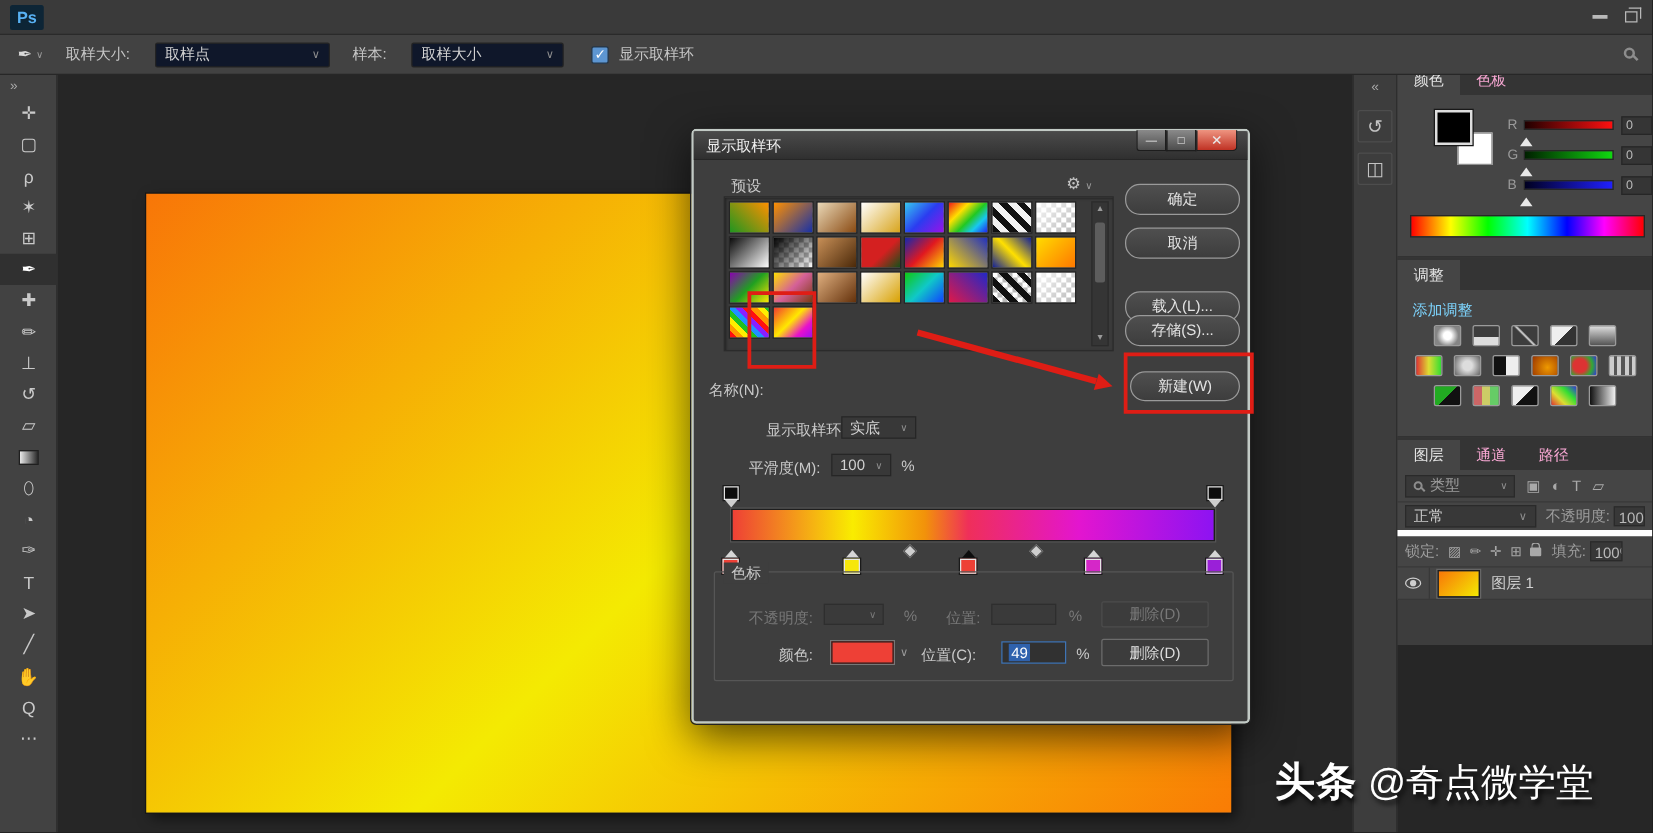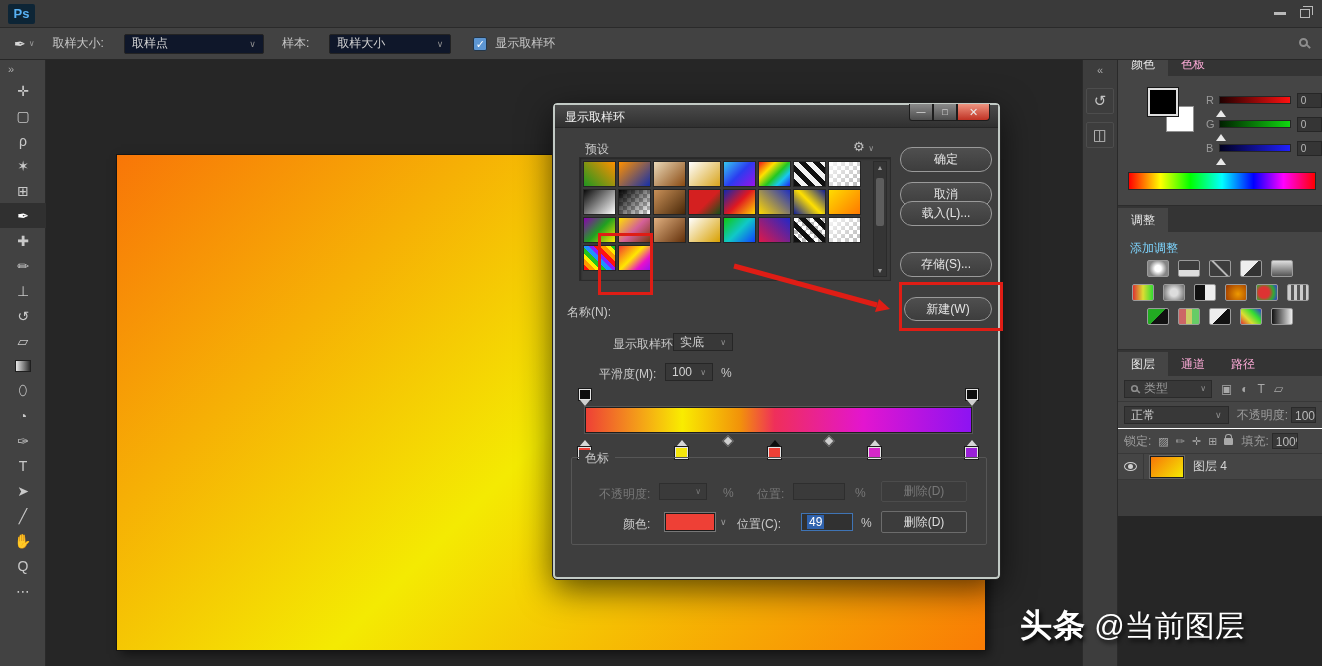--- a/index.html
+++ b/index.html
@@ -59,21 +59,21 @@
 #spectrum{position:absolute;left:10px;top:96px;width:188px;height:18px;border:1px solid #262626}
 #adj-body{height:118px}
 .add-label{position:absolute;left:12px;top:8px;color:#7dd3fc}
 #adj-rows{position:absolute;left:0;top:28px;width:204px}
 .adj-row{display:flex;justify-content:center;gap:9px;margin-bottom:7px}
 .adj-icon{width:22px;height:17px;border:1px solid #9b9b9b;border-radius:2px}
 #layers-body{height:auto;border-bottom:none}
 .filter-row{display:flex;align-items:center;height:26px;padding:0 6px;border-bottom:1px solid #383838}
 .filter-dd{width:88px;height:18px;background:#383838;border:1px solid #2a2a2a;display:flex;align-items:center;gap:5px;padding:0 5px;color:#9d9d9d}
 .ficon{margin-left:9px;color:#a9a9a9;font-size:12px}
-.blend-row{display:flex;align-items:center;height:27px;padding:0 6px;border-bottom:1px solid #ffffff}
+.blend-row{display:flex;align-items:center;height:27px;padding:0 6px;border-bottom:5px solid #ffffff}
 .blend-dd{width:110px;height:18px;background:#383838;border:1px solid #2a2a2a;display:flex;align-items:center;padding:0 6px;color:#c9c9c9}
 .blend-dd .chev{margin-left:auto;font-size:9px;color:#8f8f8f}
 .op-label{margin-left:8px;color:#9d9d9d;white-space:nowrap}
 .op-val{margin-left:3px;width:26px;height:16px;background:#383838;border:1px solid #2a2a2a;color:#b9b9b9;padding:1px 3px;overflow:hidden;white-space:nowrap}
 .lock-row{display:flex;align-items:center;height:25px;padding:0 6px;border-bottom:1px solid #383838;color:#9d9d9d}
 .lock-icon{margin-left:7px;color:#a9a9a9;font-size:11px}
 .lock-shape{margin-left:7px;width:9px;height:7px;background:#a9a9a9;border-radius:1px;position:relative;display:inline-block}
 .lock-shape:before{content:"";position:absolute;left:1px;top:-4px;width:5px;height:4px;border:1.5px solid #a9a9a9;border-bottom:none;border-radius:3px 3px 0 0}
 .layer-row{display:flex;align-items:center;height:26px;border-bottom:1px solid #383838;padding-right:4px}
 .layer-row.sel{background:#535353}
@@ -315,21 +315,21 @@
           </span>
         <span class="lock-shape"></span>
         <span class="op-label">填充:</span>
         <span class="op-val">100%</span>
       </div>
       <div class="layer-row">
         <span class="eye-cell">
             <i class="eye"></i>
           </span>
         <span class="layer-thumb" style="background: linear-gradient(135deg, rgb(248, 118, 8), rgb(244, 234, 2));"></span>
-        <span class="layer-name">图层 4</span>
+        <span class="layer-name">图层 1</span>
       </div>
     </div>
   </div>
 
   <div id="dialog">
     <div id="dlg-title">
       <span>显示取样环</span>
     </div>
     <div id="dlg-btns">
       <span class="dwb mn">—</span>
@@ -371,21 +371,21 @@
         </div>
       <div id="preset-scroll">
         <span class="up">▲</span>
         <span class="thumb"></span>
         <span class="dn">▼</span>
       </div>
     </div>
 
     <div class="dlgbtn" style="left:345px;top:42px">确定</div>
     <div class="dlgbtn" style="left:345px;top:77px">取消</div>
-    <div class="dlgbtn" style="left:345px;top:96px">载入(L)...</div>
+    <div class="dlgbtn" style="left:345px;top:128px">载入(L)...</div>
     <div class="dlgbtn" style="left:345px;top:147px">存储(S)...</div>
     <div class="dlgbtn" style="left:349px;top:192px;width:88px;height:24px">新建(W)</div>
 
     <span class="dlg-label" style="left:12px;top:199px">名称(N):</span>
 
     <span class="dlg-label" style="left:58px;top:231px">显示取样环:</span>
     <span class="dd2" style="left:118px;top:228px;width:60px;height:18px">
       <span>实底</span>
       <span class="chev">∨</span>
     </span>
@@ -461,15 +461,15 @@
     <div class="ann-rect" style="left:598px;top:233px;width:55px;height:62px"></div>
     <div class="ann-rect" style="left:899px;top:282px;width:104px;height:49px"></div>
     <svg style="position:absolute;left:728px;top:258px" width="172" height="60">
       <line x1="6" y1="8" x2="149" y2="47" stroke="#df1d15" stroke-width="5"></line>
       <polygon points="162,51 147,54 151,41" fill="#df1d15"></polygon>
     </svg>
   </div>
 
   <div id="watermark">
     <b>头条</b>
-    <span>@当前图层</span>
+    <span>@奇点微学堂</span>
   </div>
 </div>
 
 </body></html>

